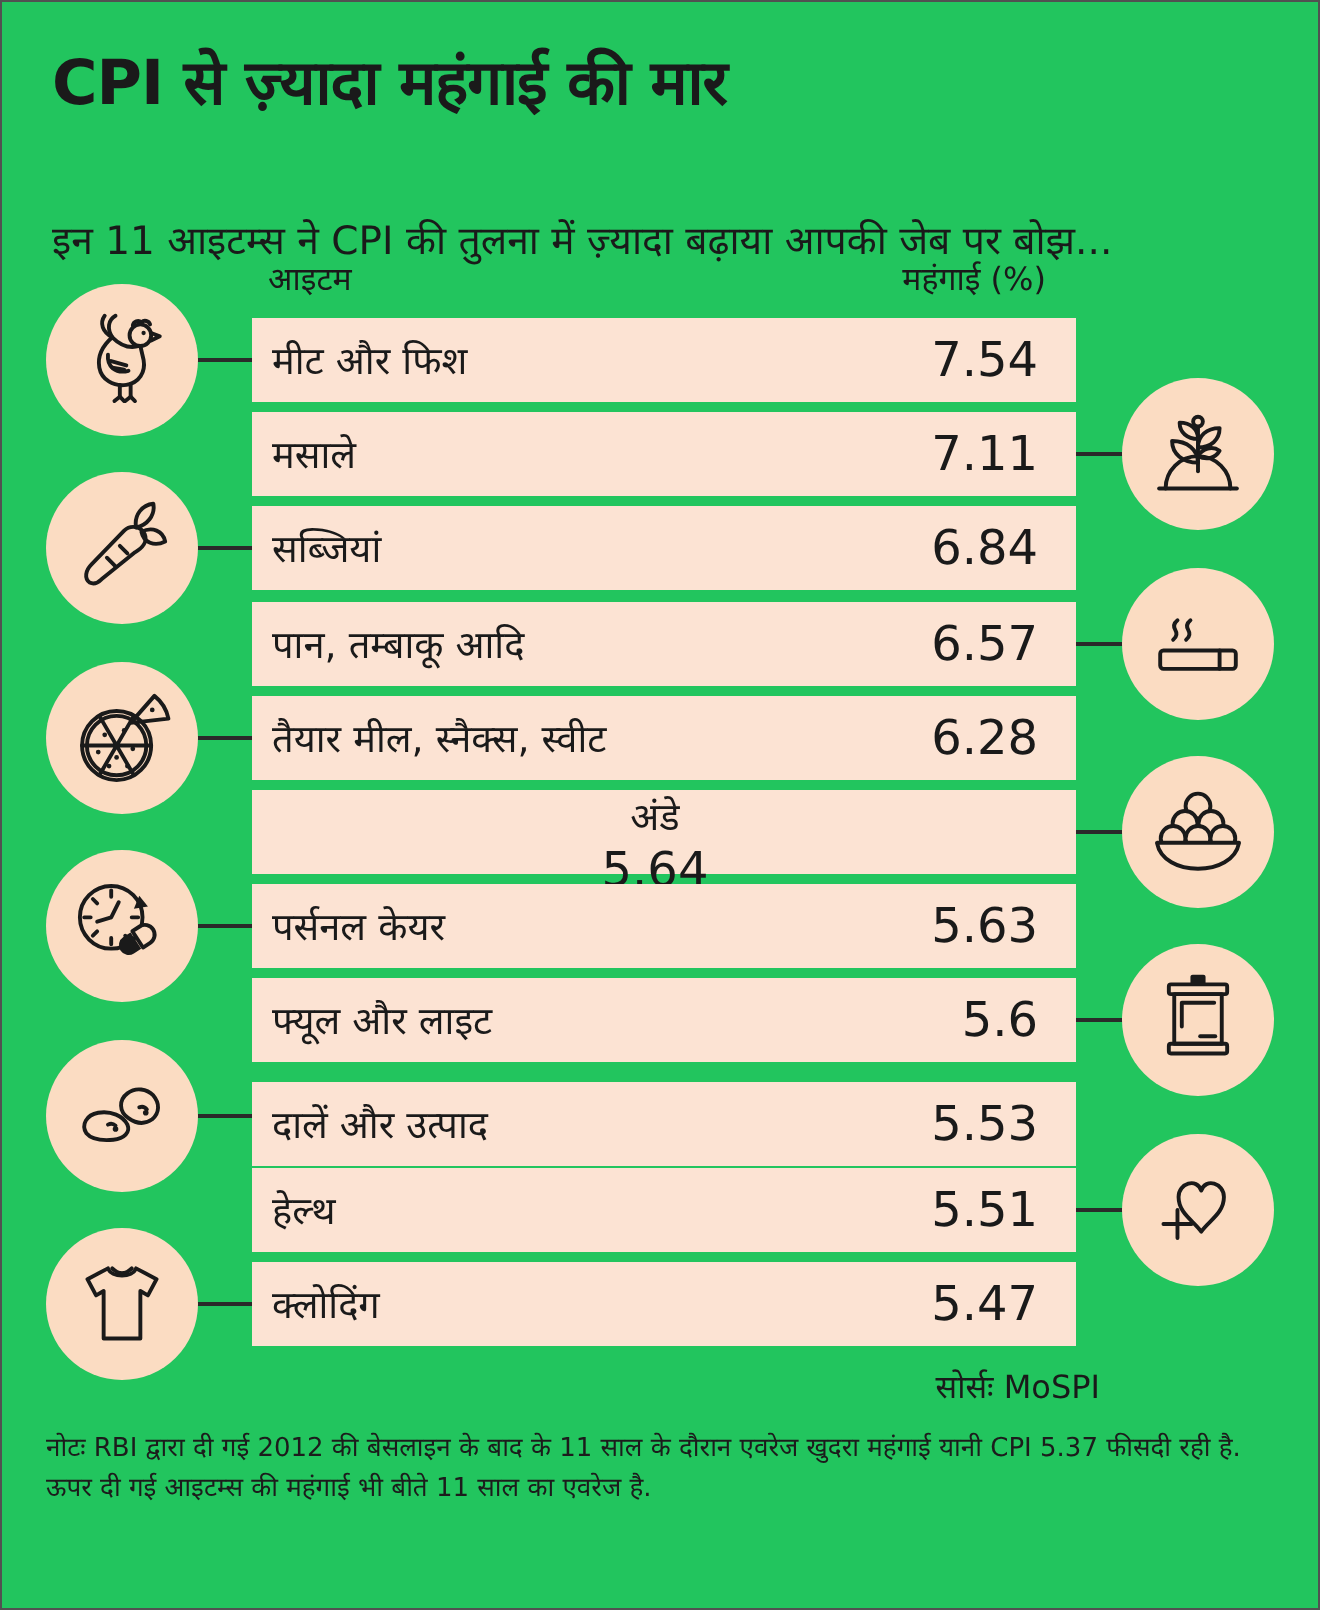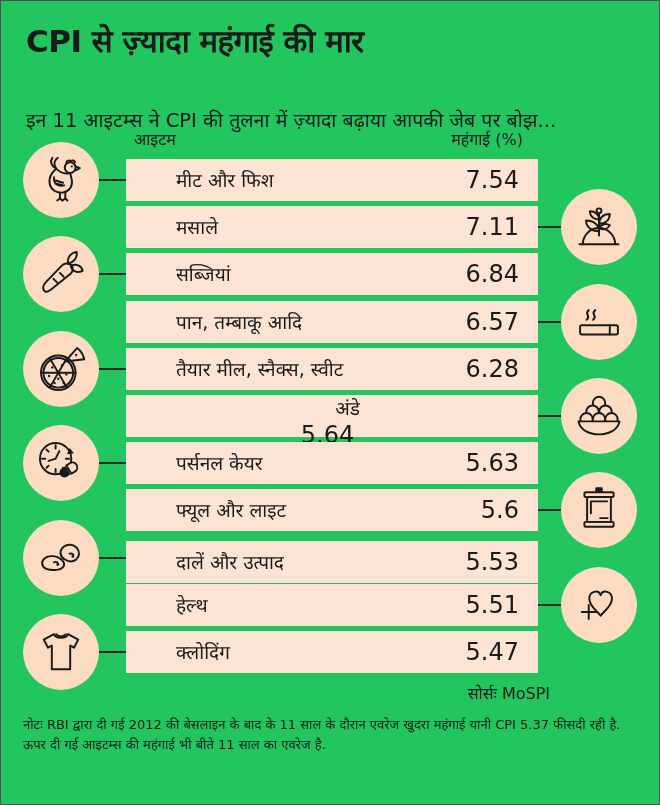--- a/index.html
+++ b/index.html
@@ -8,21 +8,21 @@
   *{margin:0;padding:0;box-sizing:border-box;}
   body{background:#e8e8e8;font-family:"DejaVu Sans",sans-serif;color:var(--ink);}
   .frame{position:relative;width:660px;height:805px;background:#22c55e;border:1px solid #515151;overflow:hidden;}
   .title{position:absolute;left:25px;top:18px;font-size:31px;font-weight:bold;letter-spacing:-.5px;}
   .subtitle{position:absolute;left:25px;top:76px;font-size:19.5px;font-weight:500;margin-top:29px;}
   .col-headers{position:absolute;left:125px;top:127px;width:412px;display:flex;justify-content:space-between;font-size:16px;}
   .col-headers .h-item{padding-left:8px;}
   .col-headers .h-val{padding-right:15px;}
   .row-bar{position:absolute;height:42px;display:flex;align-items:center;justify-content:space-between;
            background:var(--bar);padding:0 19px 0 10px;font-size:19px;}
-  .row-label{white-space:nowrap;margin-left:40px;}
+  .row-label{white-space:nowrap;}
   .row-value{font-size:24px;}
   .connector{position:absolute;height:2px;background:var(--line);}
   .icon-circle{position:absolute;width:76px;height:76px;border-radius:50%;background:var(--circle);
                display:flex;align-items:center;justify-content:center;}
   .icon-circle svg{width:54px;height:54px;}
   .source-line{position:absolute;left:125px;top:681px;width:424px;text-align:right;font-size:16px;}
   .note{position:absolute;left:22px;top:714px;width:608px;font-size:13px;line-height:1.5;color:#1c1c1c;}
   .logo{position:absolute;right:18px;top:752px;display:flex;align-items:center;gap:2px;color:var(--blue);}
   .logo-text{font-size:26px;font-weight:bold;}
   .logo svg{width:30px;height:30px;display:block;}

